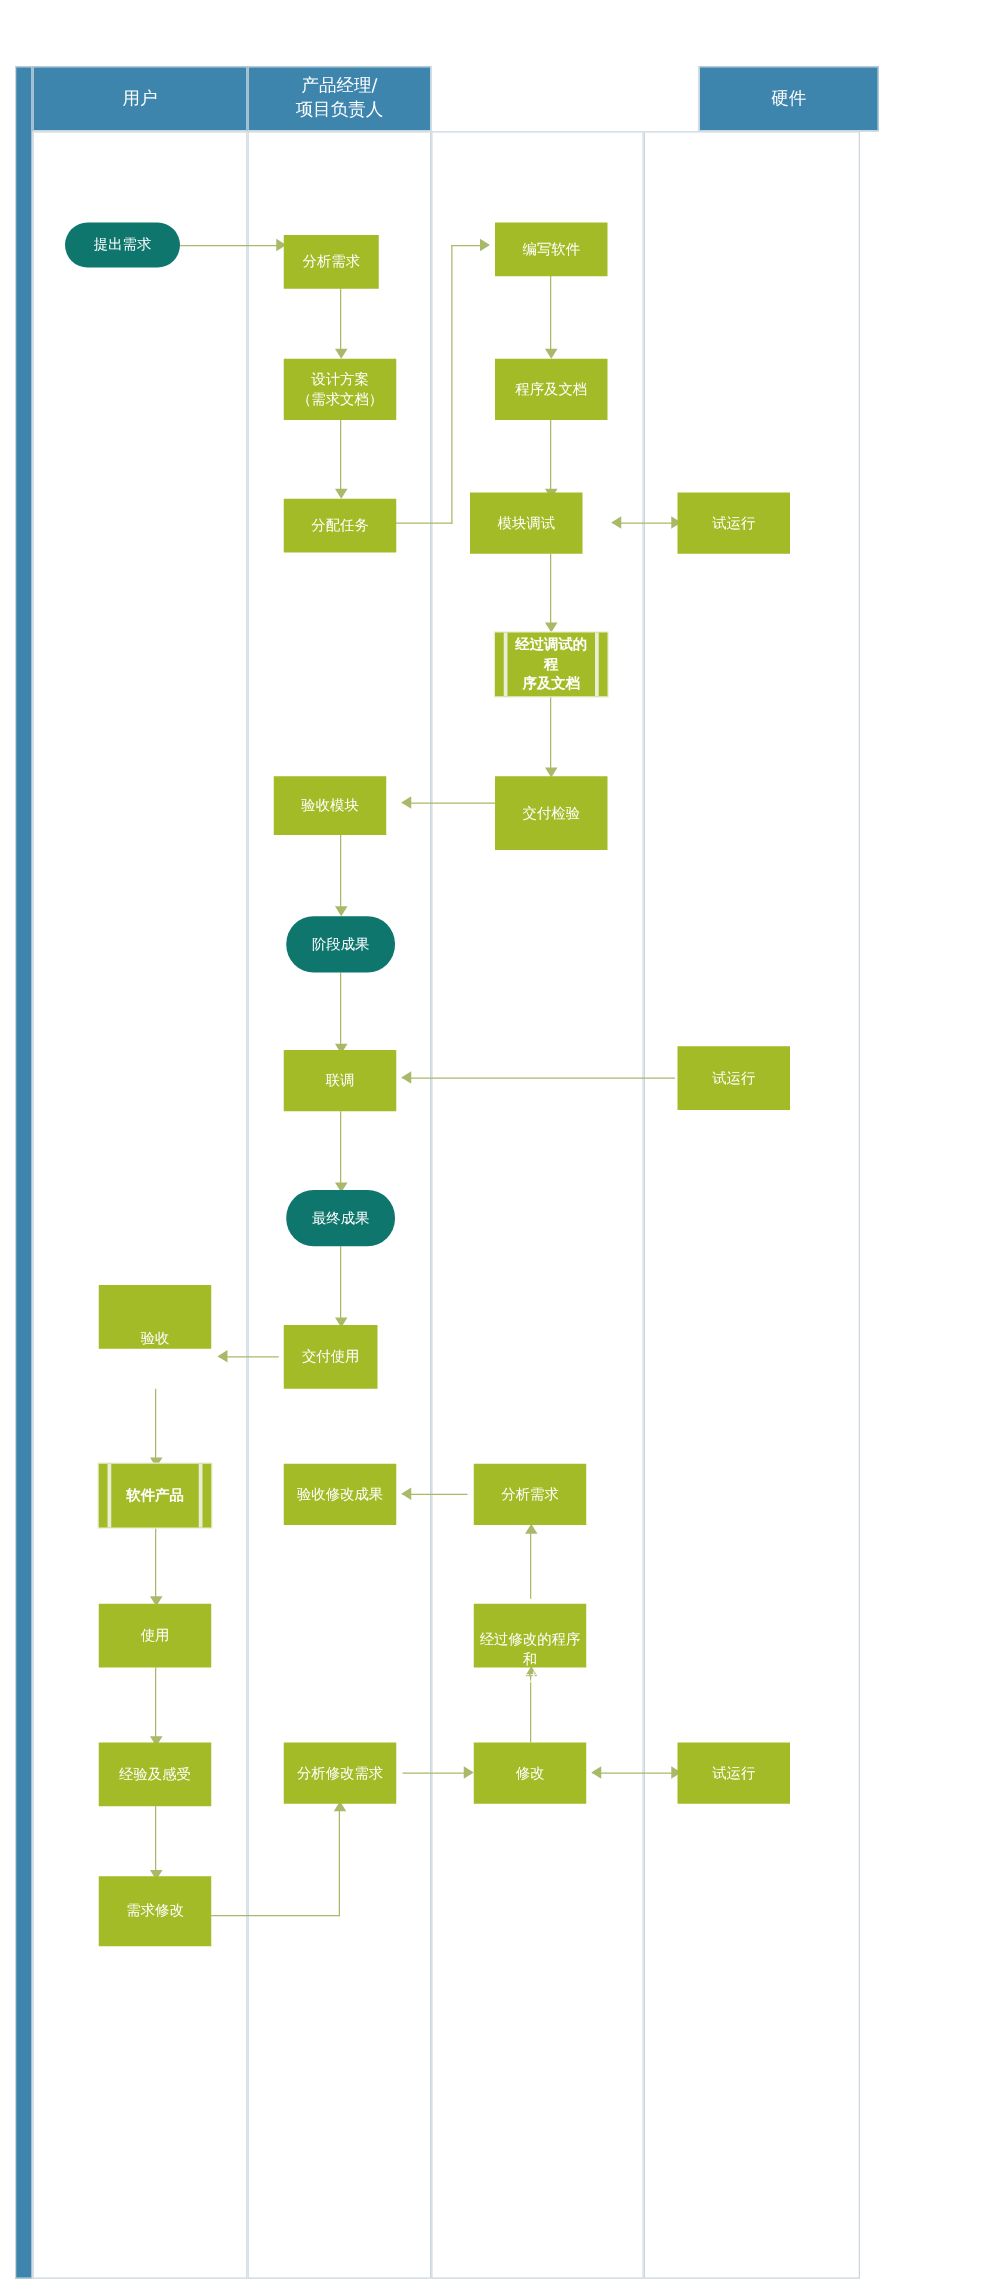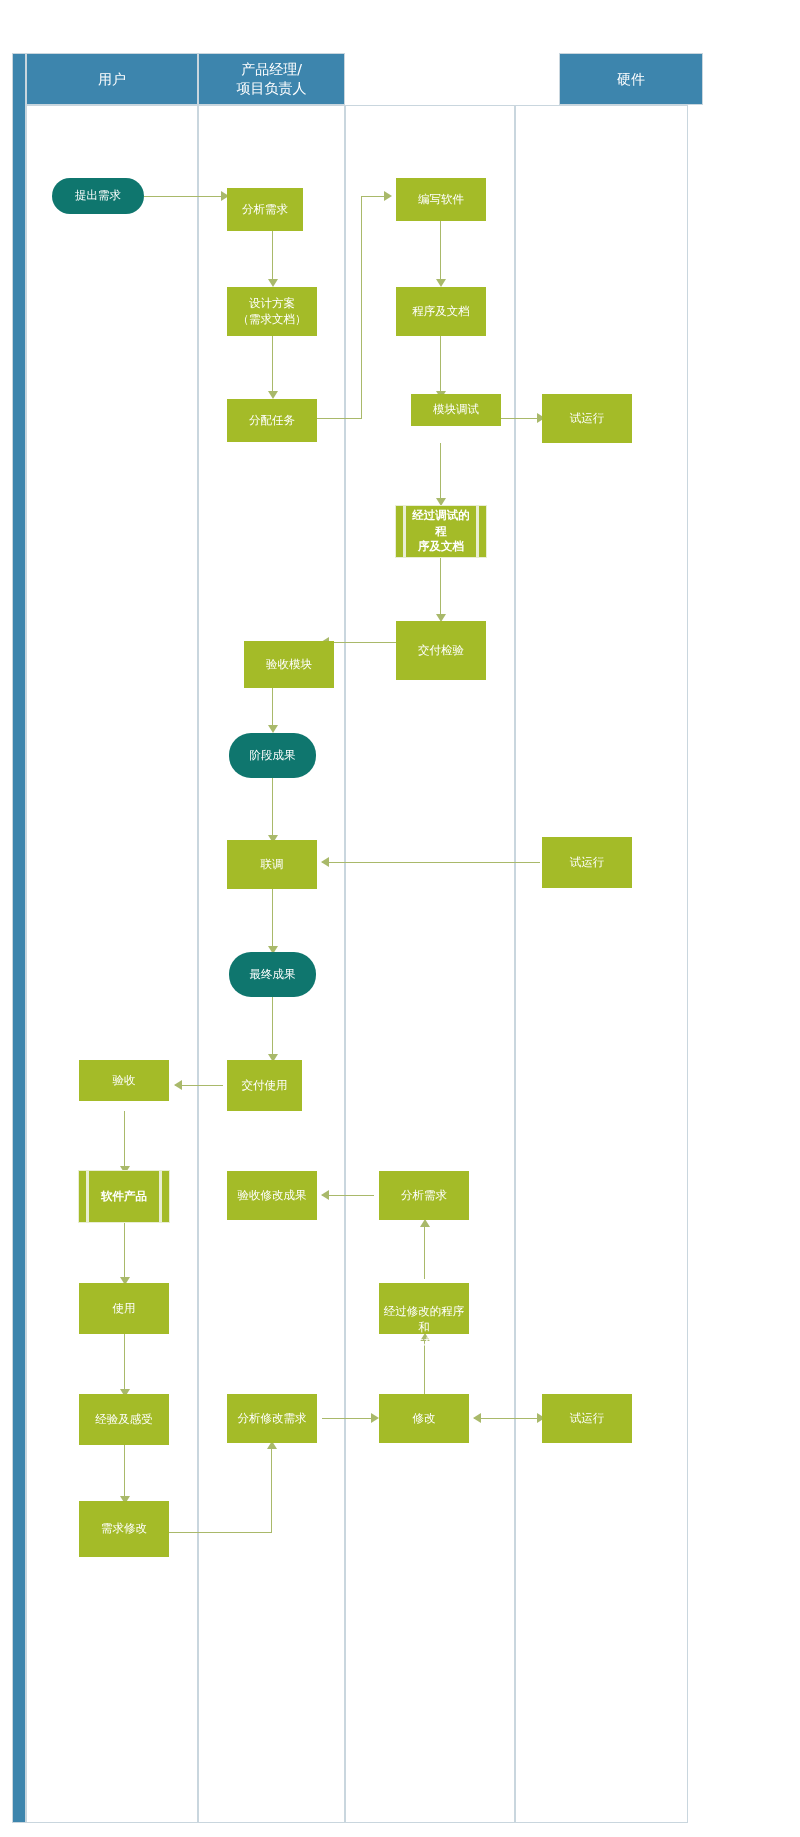--- a/index.html
+++ b/index.html
@@ -170,41 +170,41 @@
     </div>
 
   <div class="node proc" style="left:396px;top:178px;width:90px;height:43px;">
     <span>编写软件</span>
     </div>
 
   <div class="node proc" style="left:396px;top:287px;width:90px;height:49px;">
     <span>程序及文档</span>
     </div>
 
-  <div class="node proc" style="left:411px;top:394px;width:90px;height:32px;text-align:center;">
+  <div class="node proc" style="left:376px;top:394px;width:90px;height:49px;text-align:center;">
     <span>模块调试</span>
     </div>
 
   <div class="node proc" style="left:542px;top:394px;width:90px;height:49px;">
     <span>试运行</span>
     </div>
 
   <div class="node doc" style="left:396px;top:506px;width:90px;height:51px;">
     <span class="bar-l"></span>
     <span class="bar-r"></span>
     <span class="lbl">
       <span>经过调试的程</span><br>
       <span>序及文档</span></span>
     </div>
 
   <div class="node proc" style="left:396px;top:621px;width:90px;height:59px;">
     <span>交付检验</span>
     </div>
 
-  <div class="node proc" style="left:244px;top:621px;width:90px;height:47px;margin-top:20px;">
+  <div class="node proc" style="left:219px;top:621px;width:90px;height:47px;">
     <span>验收模块</span>
     </div>
 
   <div class="node term" style="left:229px;top:733px;width:87px;height:45px;">
     <span>阶段成果</span>
     </div>
 
   <div class="node proc" style="left:227px;top:840px;width:90px;height:49px;">
     <span>联调</span>
     </div>
@@ -214,21 +214,21 @@
     </div>
 
   <div class="node term" style="left:229px;top:952px;width:87px;height:45px;">
     <span>最终成果</span>
     </div>
 
   <div class="node proc" style="left:227px;top:1060px;width:75px;height:51px;">
     <span>交付使用</span>
     </div>
 
-  <div class="node proc" style="left:79px;top:1060px;width:90px;height:41px;">
+  <div class="node proc" style="left:79px;top:1028px;width:90px;height:51px;align-items:flex-end;">
     <span>验收</span>
     </div>
 
   <div class="node doc" style="left:79px;top:1171px;width:90px;height:51px;">
     <span class="bar-l"></span>
     <span class="bar-r"></span>
     <span class="lbl">软件产品</span>
     </div>
 
   <div class="node proc" style="left:227px;top:1171px;width:90px;height:49px;">

